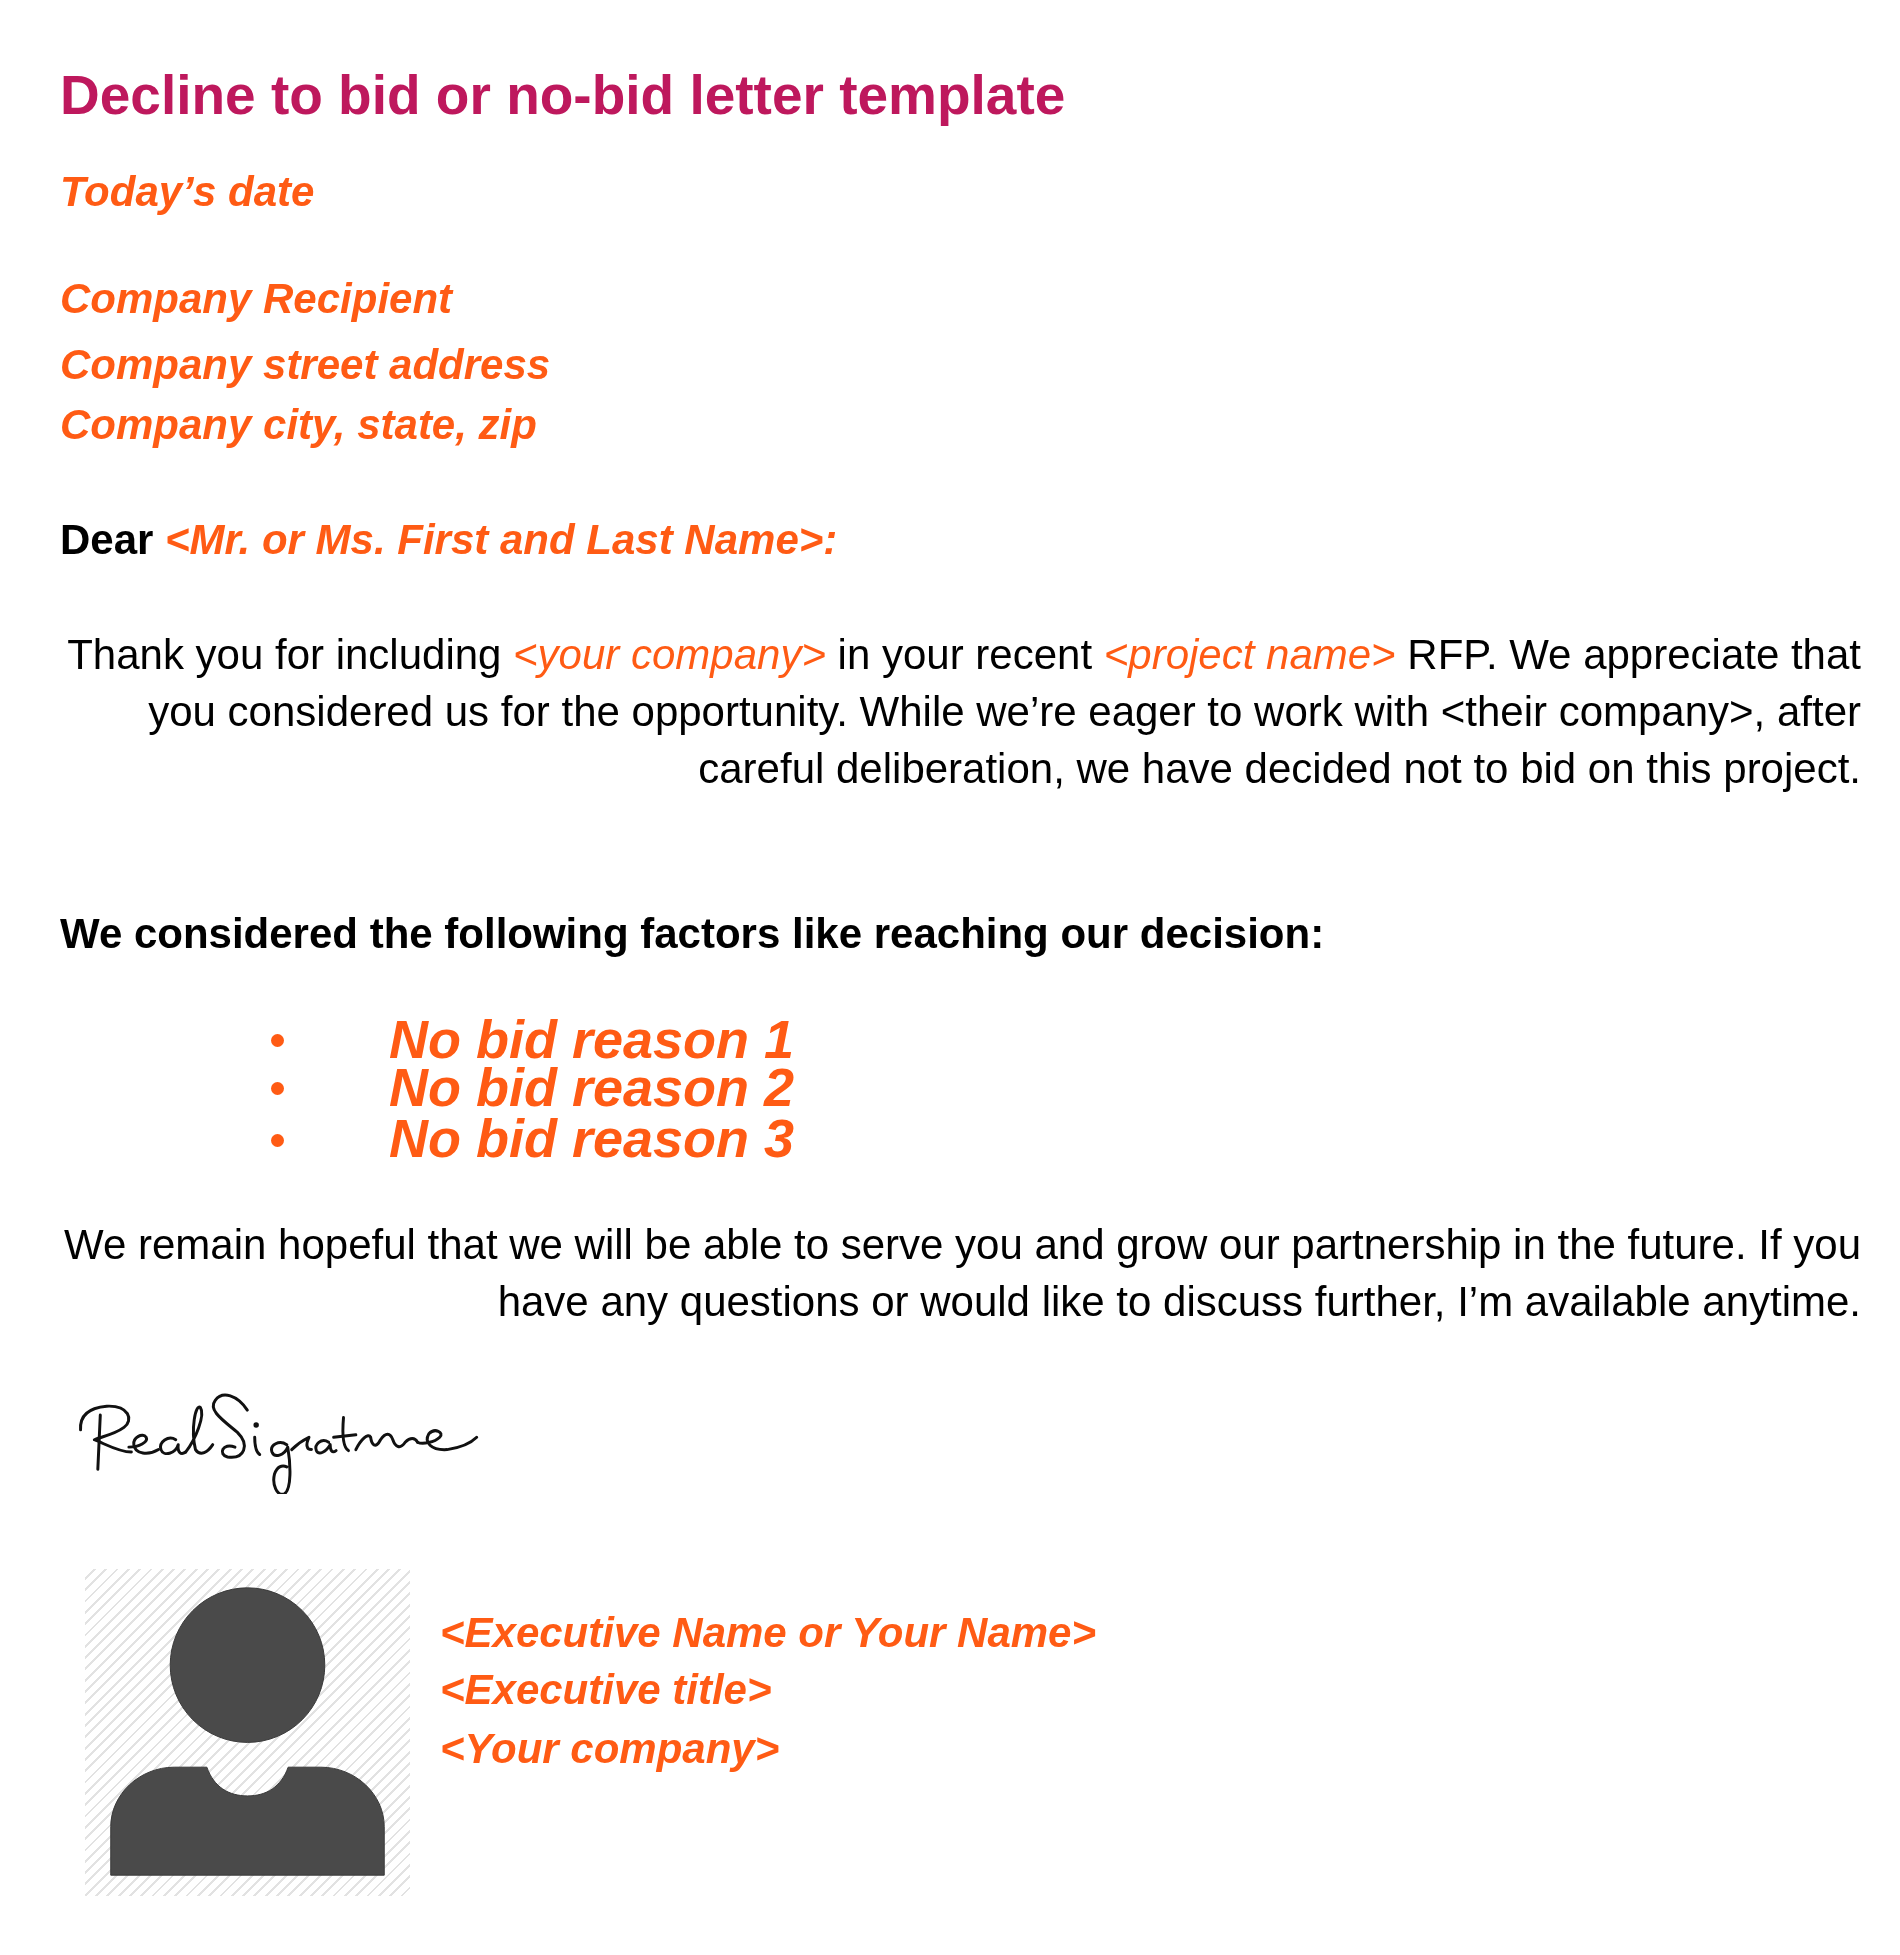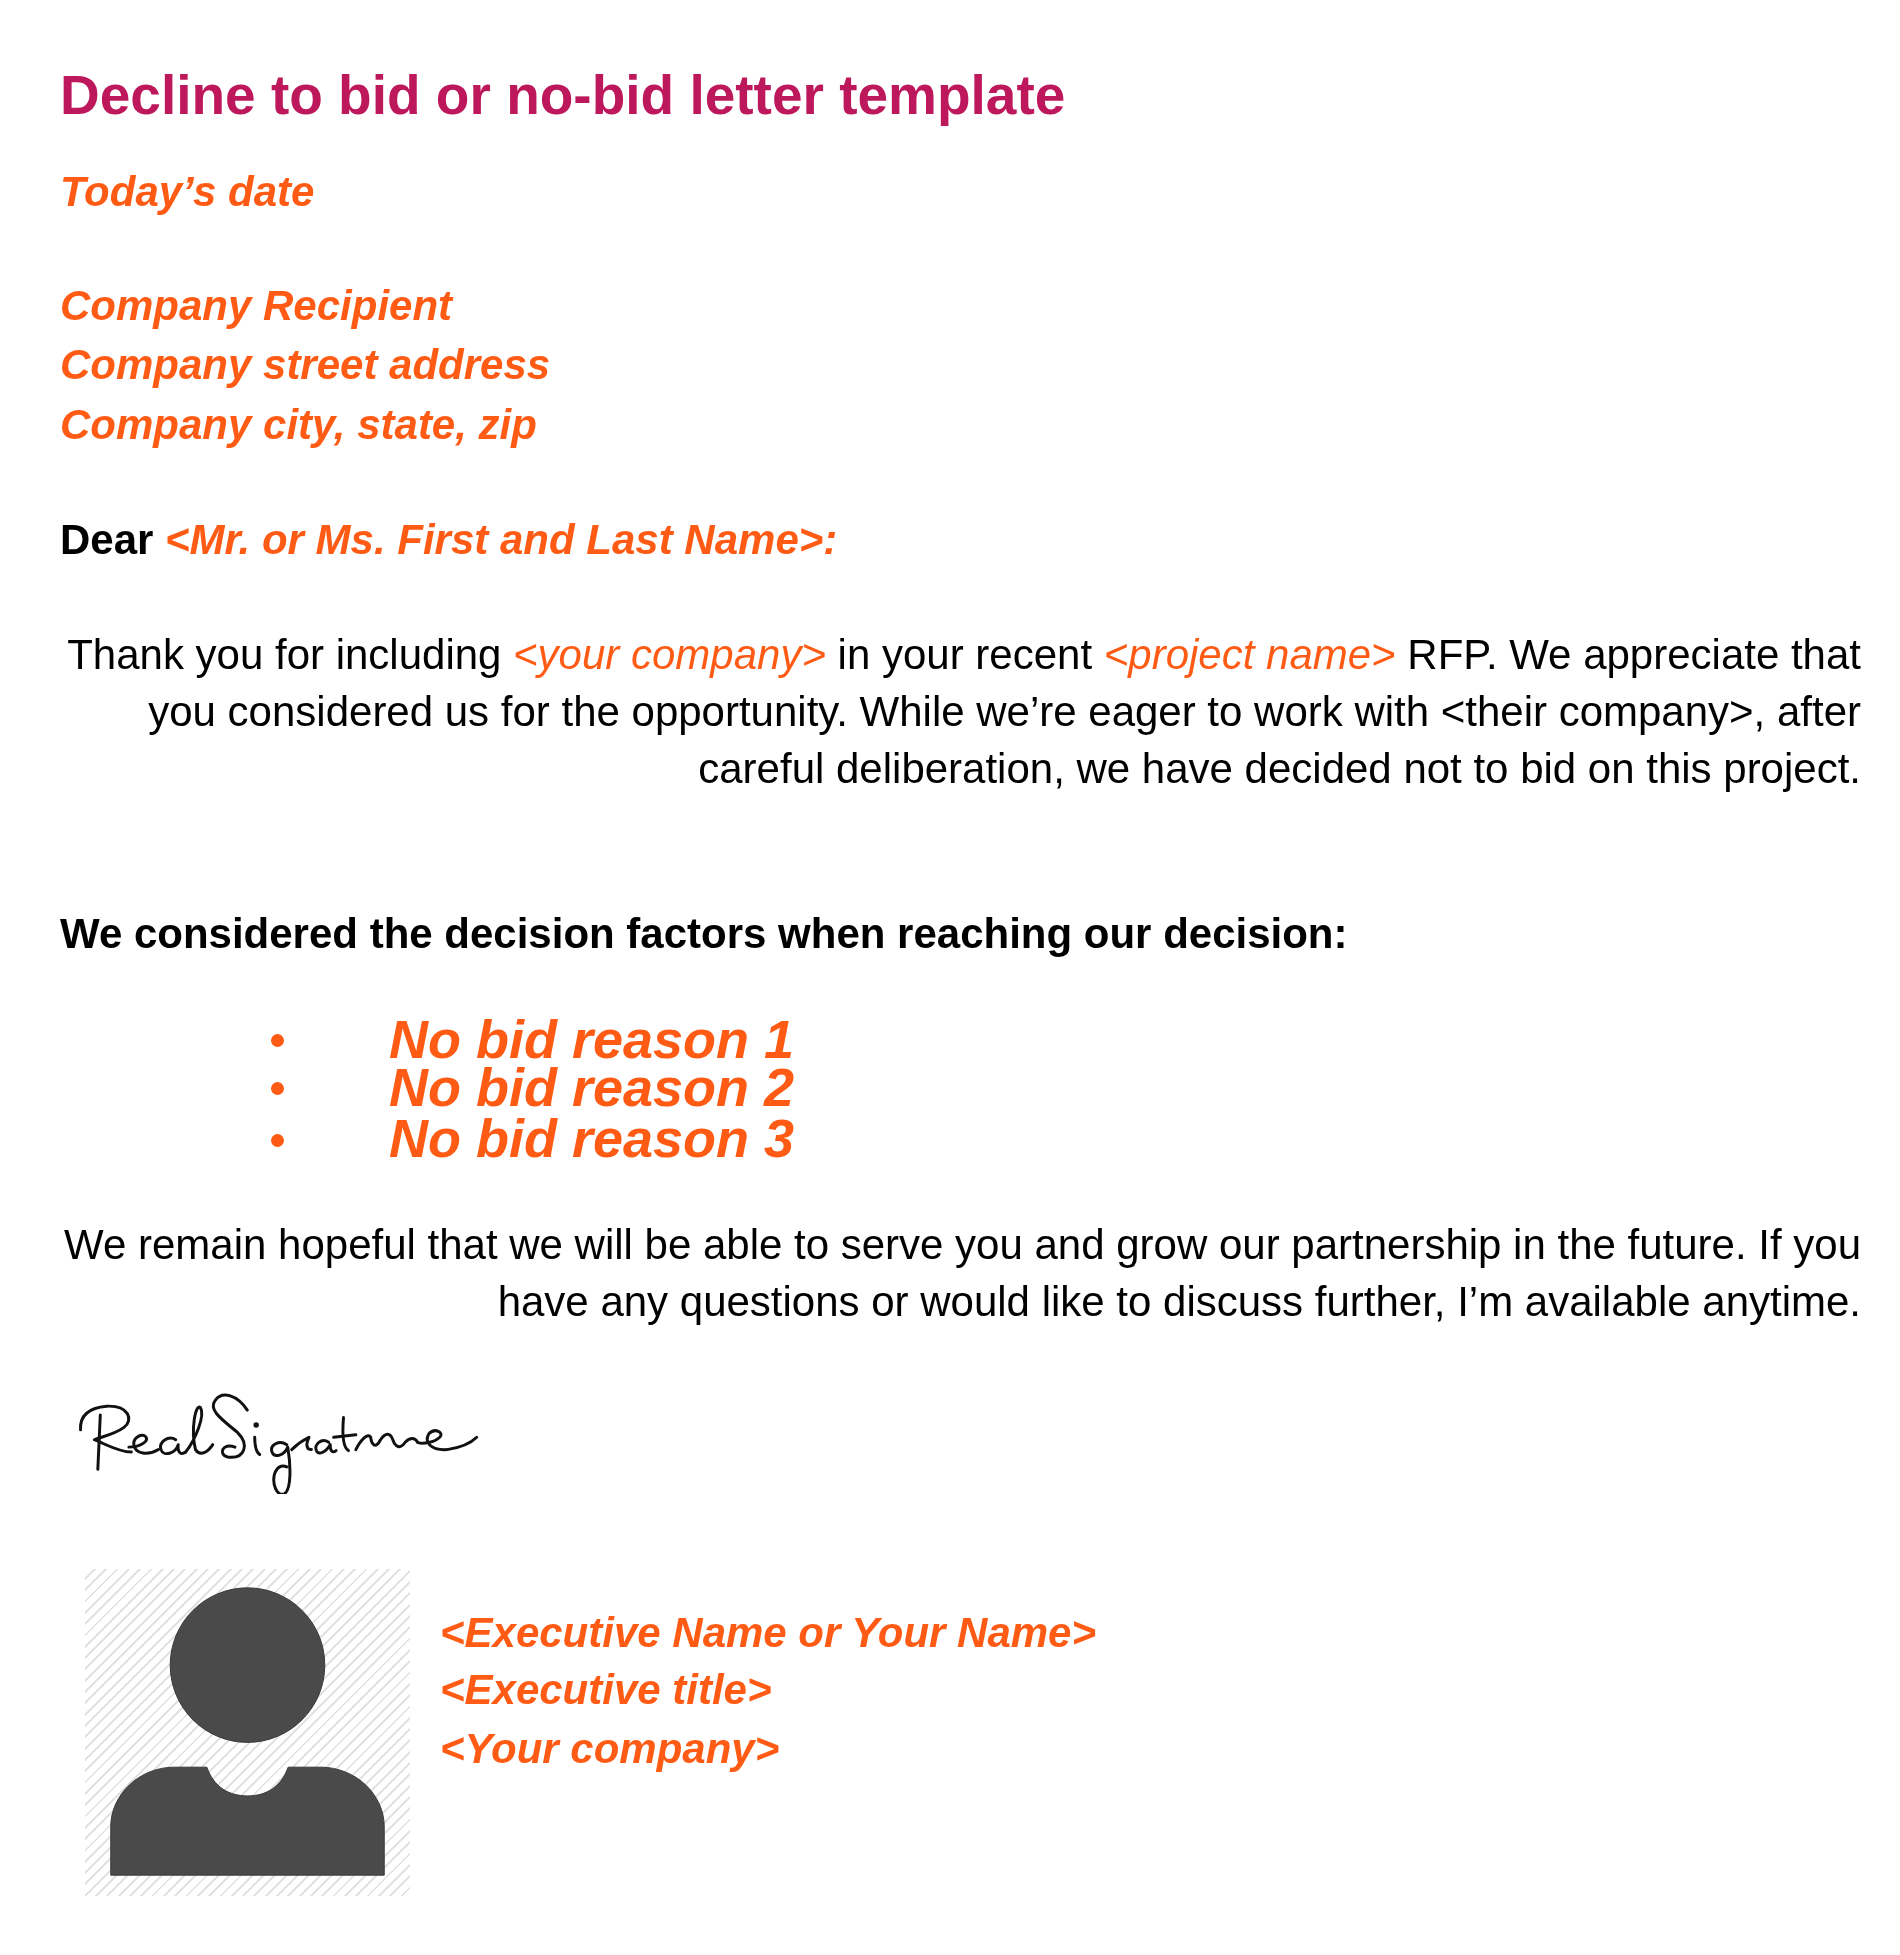--- a/index.html
+++ b/index.html
@@ -75,34 +75,34 @@
 </head>
 <body>
 
 <div>
 
   <div class="abs title">Decline to bid or no-bid letter template</div>
 
   <div class="abs line ph" style="left:60px; top:167px;">Today’s date</div>
 
   <div>
-    <div class="abs line ph" style="left:60px; top:281px;">Company Recipient</div>
+    <div class="abs line ph" style="left:60px; top:274px;">Company Recipient</div>
     <div class="abs line ph" style="left:60px; top:340px;">Company street address</div>
     <div class="abs line ph" style="left:60px; top:400px;">Company city, state, zip</div>
   </div>
 
   <div class="abs line" style="left:60px; top:515px;">
     <span>Dear </span><span class="ph">&lt;Mr. or Ms. First and Last Name&gt;:</span>
   </div>
 
   <div class="para" style="top:626px;">
     <span>Thank you for including </span><span class="ph">&lt;your company&gt;</span><span> in your recent </span><span class="ph">&lt;project name&gt;</span><span> RFP. We appreciate that you considered us for the opportunity. While we’re eager to work with &lt;their company&gt;, after careful deliberation, we have decided not to bid on this project.</span>
   </div>
 
-  <div class="abs line" style="left:60px; top:909px;">We considered the decision factors when reaching our decision:</div>
+  <div class="abs line" style="left:60px; top:909px;">We considered the following factors like reaching our decision:</div>
 
   <div>
     <div class="bullet" style="top:1034px;"></div>
     <div class="abs bullet-text ph" style="top:1015px;">No bid reason 1</div>
     <div class="bullet" style="top:1082px;"></div>
     <div class="abs bullet-text ph" style="top:1063px;">No bid reason 2</div>
     <div class="bullet" style="top:1134px;"></div>
     <div class="abs bullet-text ph" style="top:1114px;text-align:right;">No bid reason 3</div>
   </div>
 

